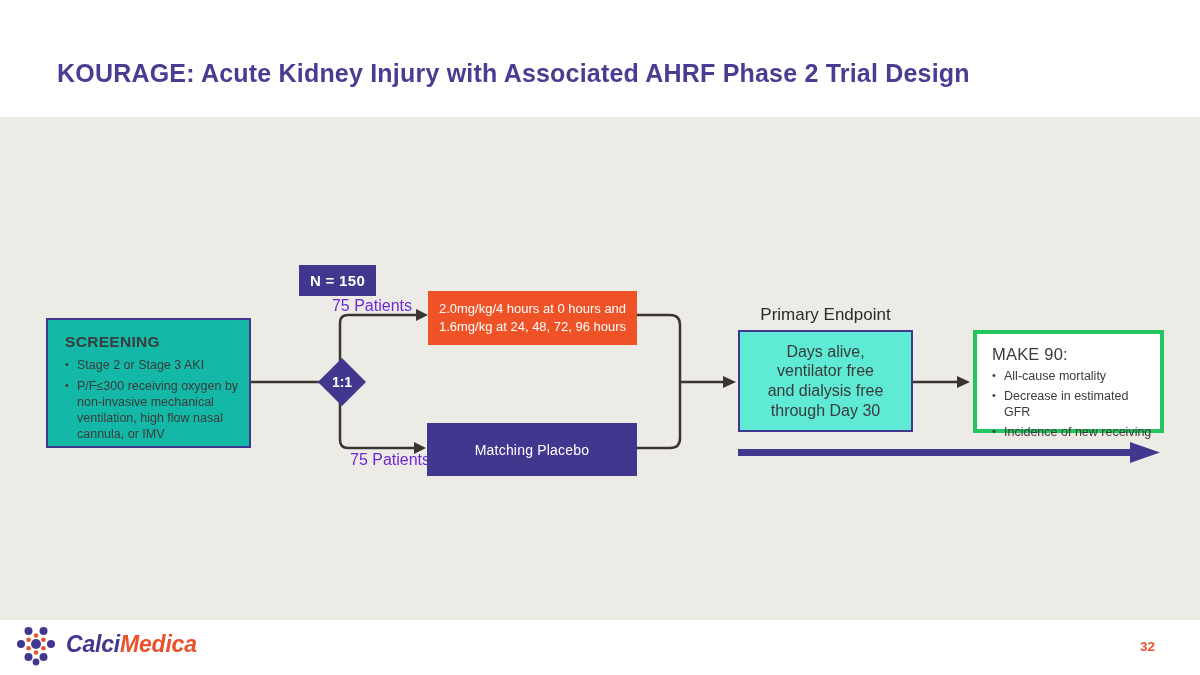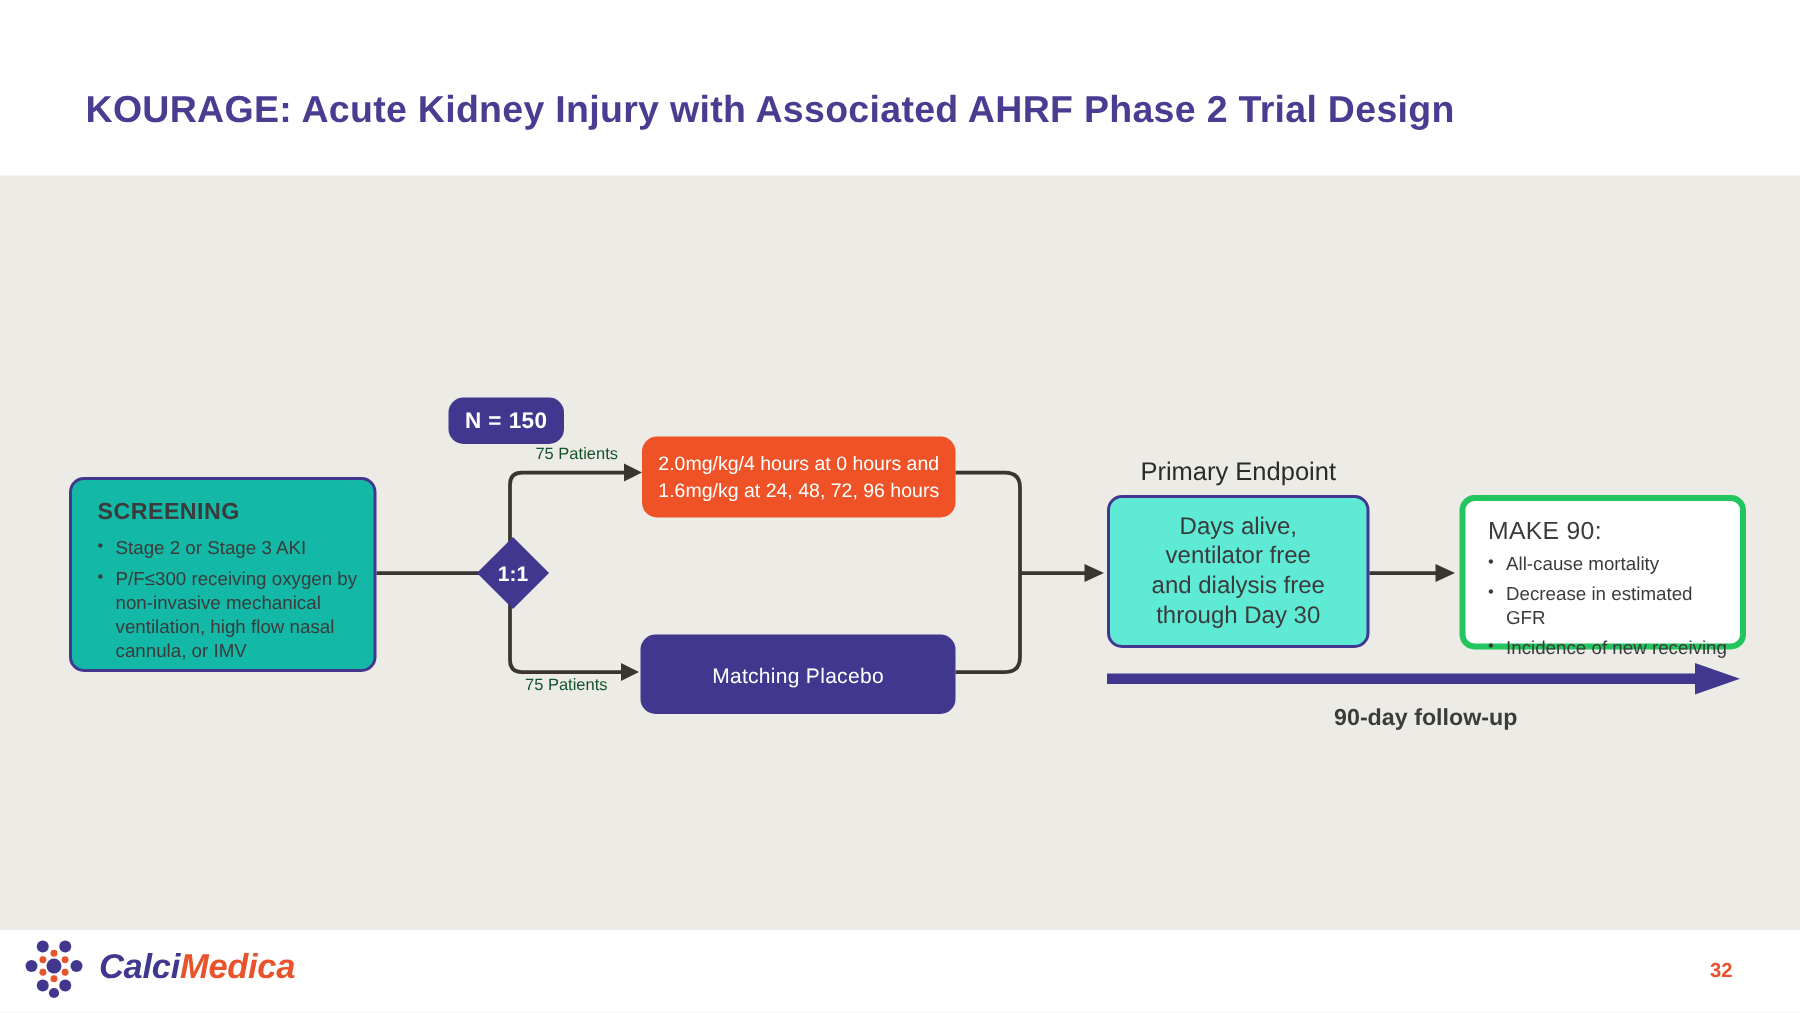--- a/index.html
+++ b/index.html
@@ -19,21 +19,21 @@
     letter-spacing: 0.2px; white-space: nowrap;
   }
 
   .band {
     position: absolute; left: 0; top: 117px; width: 1200px; height: 503px;
     background: #edebe6; z-index: 0;
   }
 
   .connectors { position: absolute; left: 0; top: 0; width: 1200px; height: 675px; z-index: 1; pointer-events: none; }
 
-  .node { position: absolute; z-index: 2; border-radius: 10px; }
+  .node { position: absolute; z-index: 2; }
 
   .screening-box {
     left: 46px; top: 318px; width: 205px; height: 130px;
     background: #14b8a6; border: 2px solid #42378f;
     padding: 13px 10px 0 17px;
   }
   .screening-title { font-size: 15.5px; font-weight: 700; color: #3b3b3b; letter-spacing: 0.3px; margin-bottom: 7px; }
   .bullet-list { list-style: none; }
   .bullet-list li {
     position: relative; padding-left: 12px;
@@ -66,21 +66,21 @@
     font-size: 13px; line-height: 1.35; text-align: center;
   }
 
   .placebo-box {
     left: 427px; top: 423px; width: 210px; height: 53px;
     background: #42378f; color: #ffffff;
     display: flex; align-items: center; justify-content: center;
     font-size: 14px; font-weight: 400; letter-spacing: 0.2px;
   }
 
-  .arm-label { position: absolute; z-index: 2; font-size: 11px; color: #14532d; white-space: nowrap; }
+  .arm-label { position: absolute; z-index: 2; font-size: 16px; color: #6d28d9; white-space: nowrap; }
   .arm-label-top { left: 330px; top: 297px; width: 82px; text-align: right; }
   .arm-label-bottom { left: 350px; top: 451px; }
 
   .pe-label {
     left: 738px; top: 305px; width: 175px; text-align: center;
     font-size: 17px; color: #2b2b2b;
   }
   .pe-box {
     left: 738px; top: 330px; width: 175px; height: 102px;
     background: #5eead4; border: 2px solid #42378f;
@@ -173,21 +173,20 @@
 
   <div class="node make-box">
     <div class="make-title">MAKE 90:</div>
     <ul class="bullet-list">
       <li>All-cause mortality</li>
       <li>Decrease in estimated GFR</li>
       <li>Incidence of new receiving</li>
     </ul>
   </div>
 
-  <div class="node followup-label">90-day follow-up</div>
 
   <div class="footer-logo">
     <svg width="44" height="44" viewBox="0 0 44 44" xmlns="http://www.w3.org/2000/svg">
       <g fill="#42378f">
         <circle cx="22" cy="22" r="5"></circle>
         <circle cx="37" cy="22" r="4"></circle>
         <circle cx="7" cy="22" r="4"></circle>
         <circle cx="29.5" cy="9" r="4"></circle>
         <circle cx="14.5" cy="9" r="4"></circle>
         <circle cx="29.5" cy="35" r="4"></circle>

